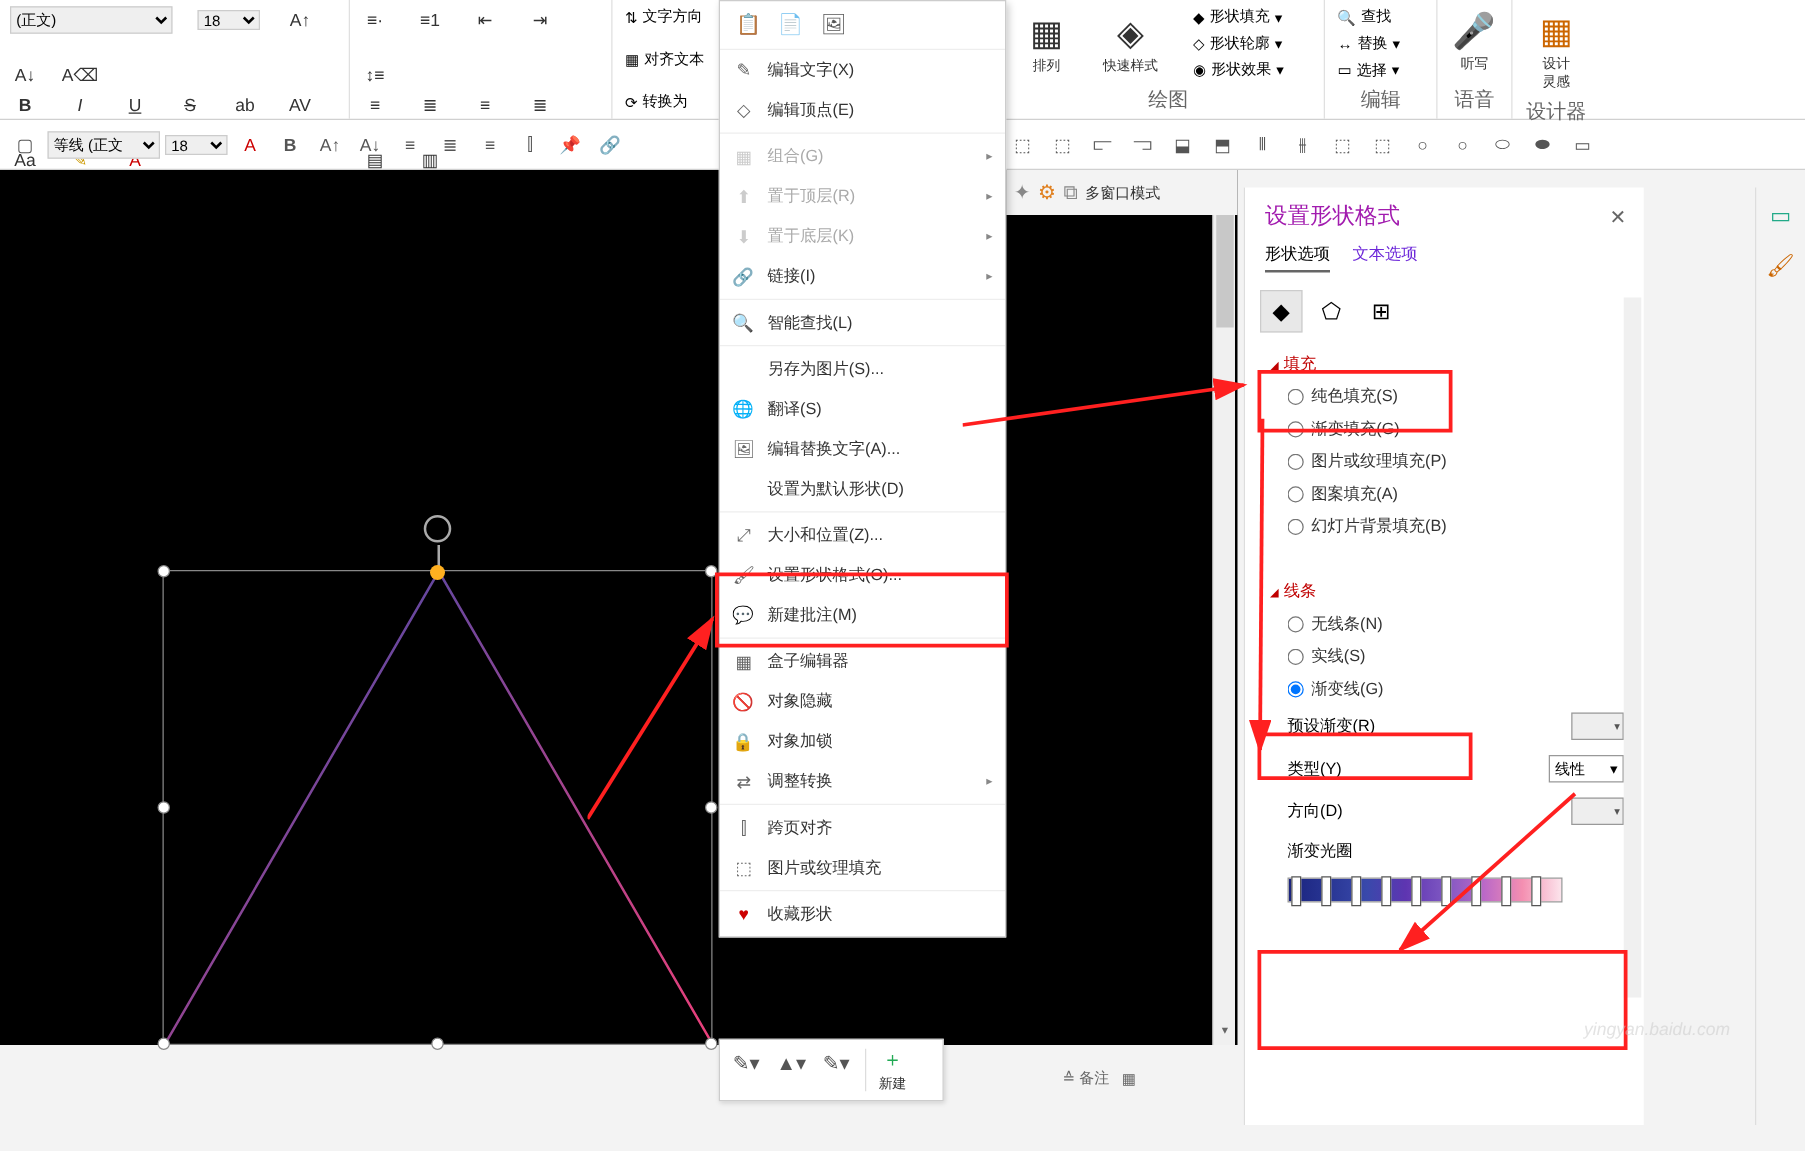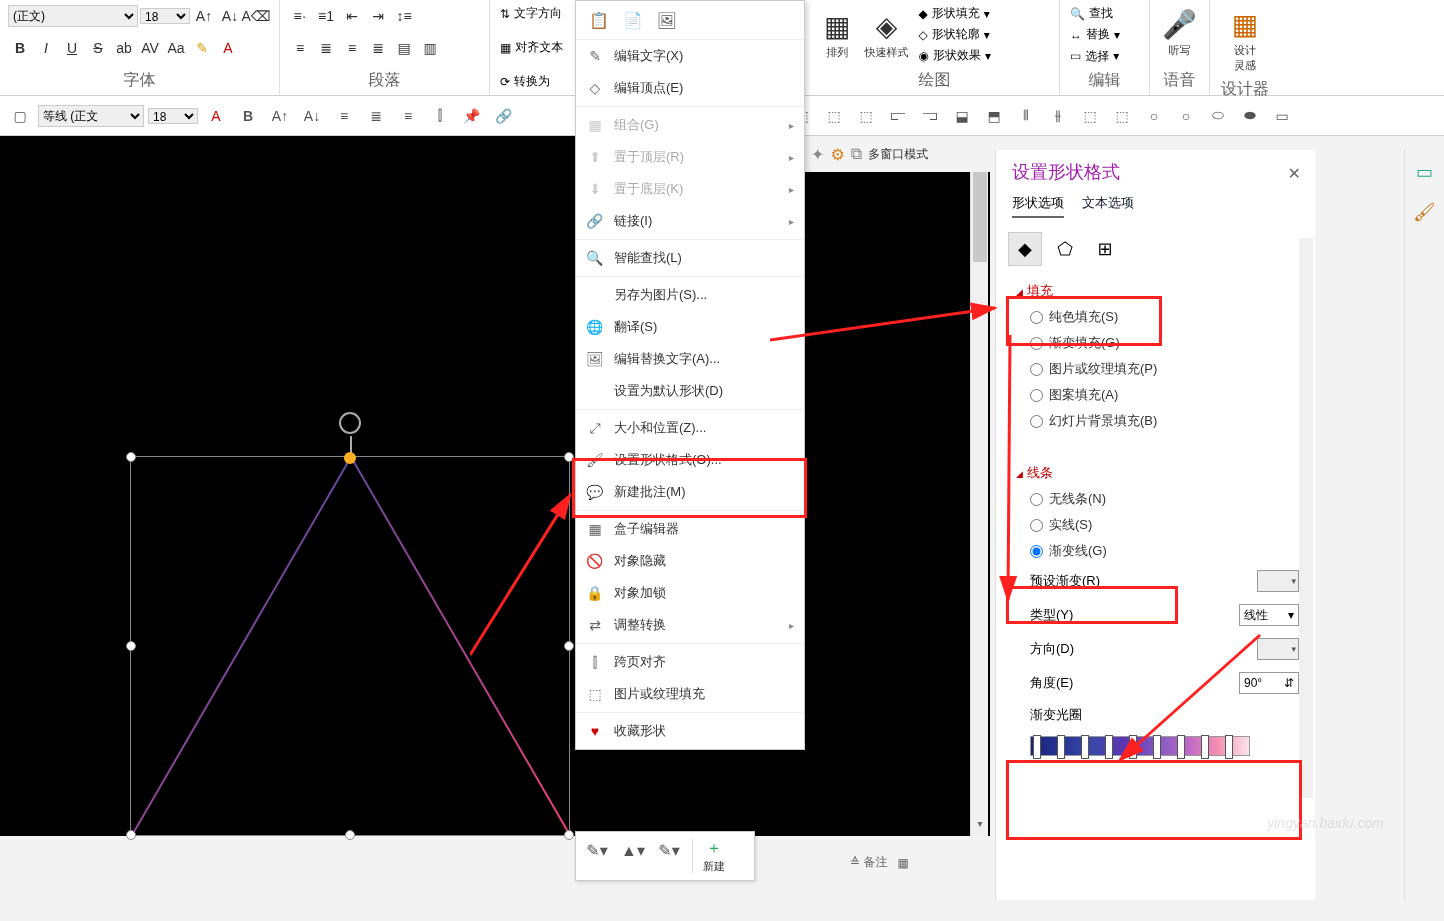--- a/index.html
+++ b/index.html
@@ -2,21 +2,21 @@
 <html><head>
 <meta charset="utf-8">
 <style>
 * { margin: 0; padding: 0; box-sizing: border-box; font-family: "Microsoft YaHei", sans-serif; }
 body { background: #f3f3f3; width: 1444px; height: 921px; overflow: hidden; position: relative; }
 
 
 .ribbon-top { height: 96px; background: #fff; border-bottom: 1px solid #d0d0d0; display: flex; }
 .ribbon-group { border-right: 1px solid #e0e0e0; padding: 4px 8px; display: flex; flex-direction: column; justify-content: space-between; }
 .ribbon-group-label { font-size: 16px; color: #666; text-align: center; margin-top: 2px; }
-.ribbon-btns { display: flex; flex-wrap: wrap; gap: 2px; align-items: center; }
+.ribbon-btns { display: flex; flex-wrap: wrap; gap: 20px; align-items: center; }
 .ribbon-btn { width: 24px; height: 24px; display: flex; align-items: center; justify-content: center; font-size: 14px; color: #333; cursor: pointer; }
 .font-select { width: 130px; height: 22px; font-size: 12px; border: 1px solid #ccc; }
 .size-select { width: 50px; height: 16px; font-size: 12px; border: 1px solid #ccc; }
 .big-btn { display: flex; flex-direction: column; align-items: center; padding: 4px 6px; font-size: 11px; color: #333; cursor: pointer; }
 .big-btn .ico { font-size: 28px; margin-bottom: 2px; }
 .dropdown-label { display: flex; align-items: center; font-size: 12px; gap: 4px; padding: 1px 2px; }
 
 
 .toolbar2 { height: 40px; background: #fff; border-bottom: 1px solid #d0d0d0; display: flex; align-items: center; padding: 0 6px; gap: 4px; }
 .tb2-btn { width: 28px; height: 28px; display: flex; align-items: center; justify-content: center; font-size: 14px; color: #555; cursor: pointer; }
@@ -51,21 +51,21 @@
 .vscroll { position: absolute; top: 172px; left: 970px; width: 18px; height: 664px; background: #f0f0f0; border-left: 1px solid #ddd; z-index: 60;}
 .vscroll .thumb { position: absolute; top: 0; left: 2px; width: 14px; height: 90px; background: #c8c8c8; }
 .vscroll .arrow-up { position: absolute; top: 0; left: 0; width: 18px; height: 18px; text-align: center; font-size: 10px; color: #666; }
 .vscroll .arrow-dn { position: absolute; bottom: 0; left: 0; width: 18px; height: 18px; text-align: center; font-size: 10px; color: #666; }
 
 
 .pane { position: absolute; top: 150px; left: 995px; width: 320px; height: 750px; background: #fff; border-left: 1px solid #ddd; z-index: 50; }
 .pane-title { font-size: 18px; color: #a21caf; padding: 10px 16px 6px; font-weight: 400; }
 .pane-close { position: absolute; top: 14px; right: 14px; font-size: 16px; color: #666; cursor: pointer; }
 .pane-tabs { display: flex; gap: 18px; padding: 4px 16px 8px; font-size: 13px; }
-.pane-tab { color: #0f172a; cursor: pointer; padding-bottom: 4px; }
+.pane-tab { color: #6d28d9; cursor: pointer; padding-bottom: 4px; }
 .pane-tab.active { color: #000; border-bottom: 2px solid #666; }
 .pane-icons { display: flex; gap: 6px; padding: 6px 12px; }
 .pane-icon { width: 34px; height: 34px; display: flex; align-items: center; justify-content: center; border: 1px solid transparent; cursor: pointer; font-size: 18px; }
 .pane-icon.active { background: #e8e8e8; border-color: #ccc; }
 .pane-body { padding: 4px 12px 12px 20px; overflow: hidden; position: relative; }
 .pane-section-title { color: #c00000; font-size: 13px; margin: 6px 0 4px; cursor: pointer; }
 .pane-section-title::before { content: '◢'; font-size: 9px; margin-right: 4px; }
 .radio-row { display: flex; align-items: center; gap: 6px; font-size: 13px; color: #333; padding: 4px 0 4px 14px; }
 .radio-row input { margin: 0; }
 .field-row { display: flex; align-items: center; justify-content: space-between; font-size: 13px; padding: 6px 4px 6px 14px; }
@@ -192,21 +192,21 @@
         <span class="ico" style="color:#c60">▦</span>
         <span style="white-space:pre-line;text-align:right">设计
 灵感</span>
       </div>
     <div class="ribbon-group-label">设计器</div>
   </div>
 </div>
 
 <div class="toolbar2">
   <span class="tb2-btn">▢</span>
-  <select class="font-select" style="width:106px"><option>等线 (正文</option></select>
+  <select class="font-select" style="width:90px"><option>等线 (正文</option></select>
   <select class="size-select" style="width:50px"><option>18</option></select>
   <span class="tb2-btn" style="color:#c00">A</span>
   <span class="tb2-btn">
       <b>B</b>
     </span>
   <span class="tb2-btn">A↑</span>
   <span class="tb2-btn">A↓</span>
   <span class="tb2-btn">≡</span>
   <span class="tb2-btn">≣</span>
   <span class="tb2-btn">≡</span>
@@ -431,27 +431,20 @@
     <div class="field-row">
       <span>类型(Y)</span>
       <span class="sel">
           <span>线性</span>
           <span>▾</span>
         </span>
     </div>
     <div class="field-row">
       <span>方向(D)</span>
       <span class="swatch"></span>
-    </div>
-    <div class="field-row">
-      <span>角度(E)</span>
-      <span class="sel">
-          <span>90°</span>
-          <span>⇵</span>
-        </span>
     </div>
     <div class="field-row" style="padding-right:0">
       <span>渐变光圈</span>
     </div>
     <div class="gradient-bar">
       <div class="grad-stop" style="left:2px"></div>
       <div class="grad-stop" style="left:26px"></div>
       <div class="grad-stop" style="left:50px"></div>
       <div class="grad-stop" style="left:74px"></div>
       <div class="grad-stop" style="left:98px"></div>

